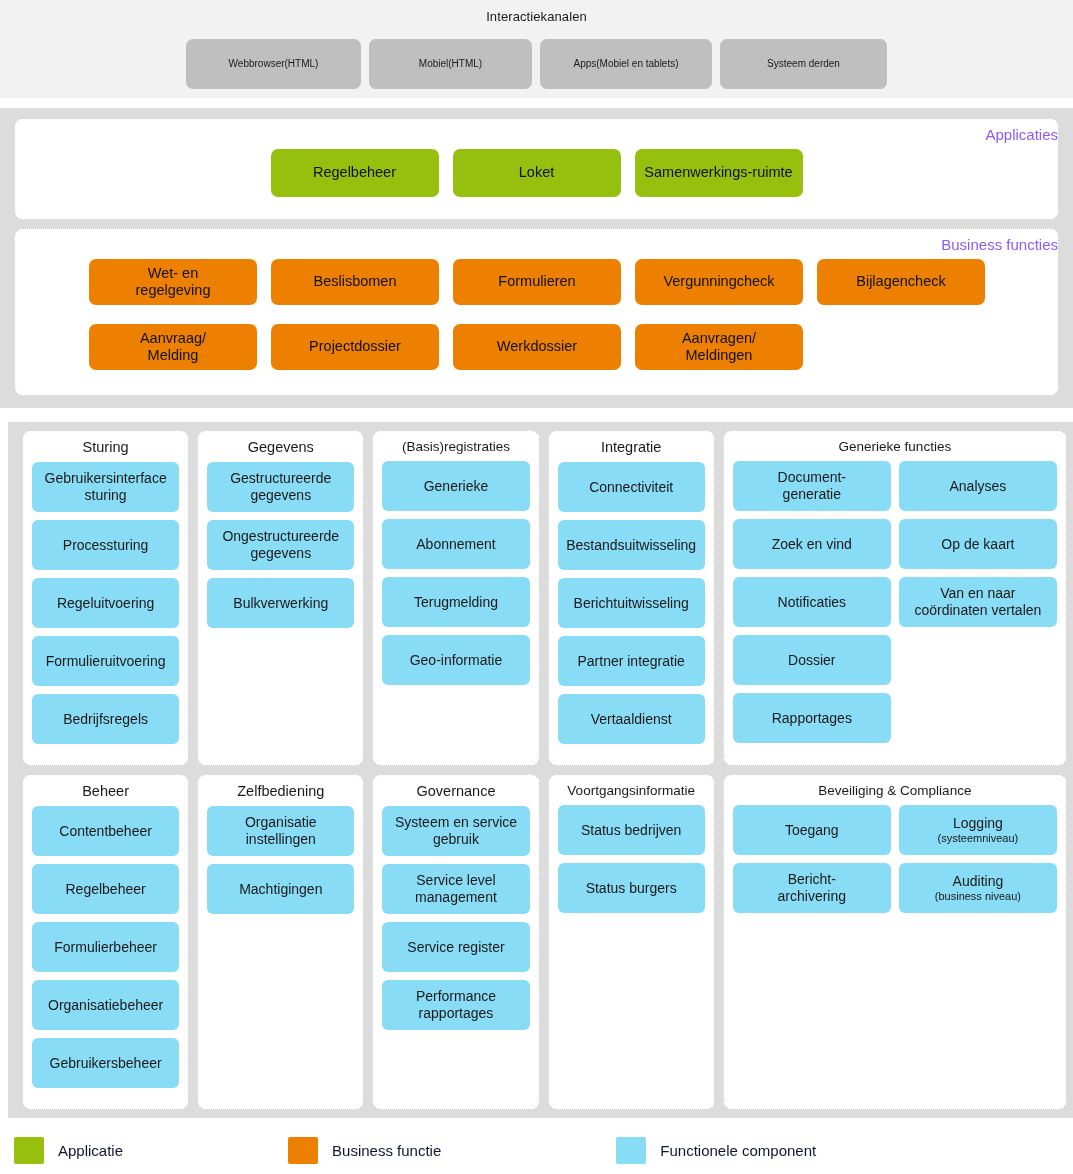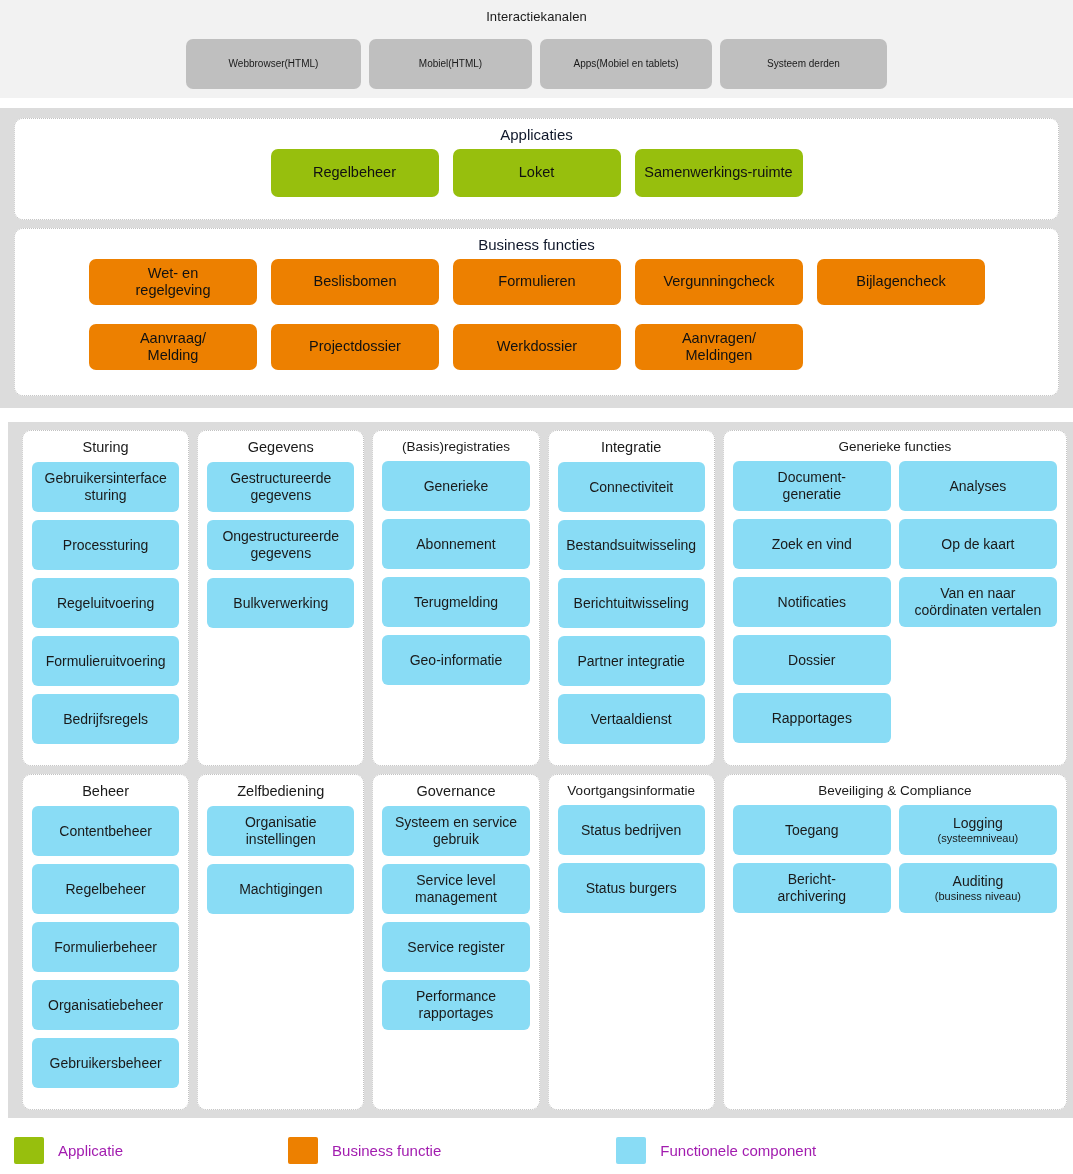--- a/index.html
+++ b/index.html
@@ -64,23 +64,23 @@
     width: 1073px; height: 300px;
     background: #dcdcdc;
     padding: 10px 14px;
   }
   .panel {
     background: #ffffff;
     border: 1px dotted #c2c2c2;
     border-radius: 9px;
   }
   .panel-title {
-    text-align: center;
+    text-align: right;
     font-size: 15px;
-    color: #0f172a;
+    color: #8b5cf6;
     padding: 7px 0 3px 0;
   }
   .apps-panel { height: 102px; }
   .apps-row {
     display: flex;
     justify-content: center;
     gap: 14px;
     padding-top: 3px;
   }
   .app-box {
@@ -200,21 +200,21 @@
     display: flex;
     align-items: center;
   }
   .legend-swatch {
     width: 30px; height: 27px;
     border-radius: 2px;
     margin-right: 14px;
   }
   .legend-label {
     font-size: 15px;
-    color: #a21caf;
+    color: #0f172a;
   }
   .sp1 { width: 165px; }
   .sp2 { width: 175px; }
 </style>
 </head>
 <body>
 
 <div id="page">
 
   <div class="band-channels">

